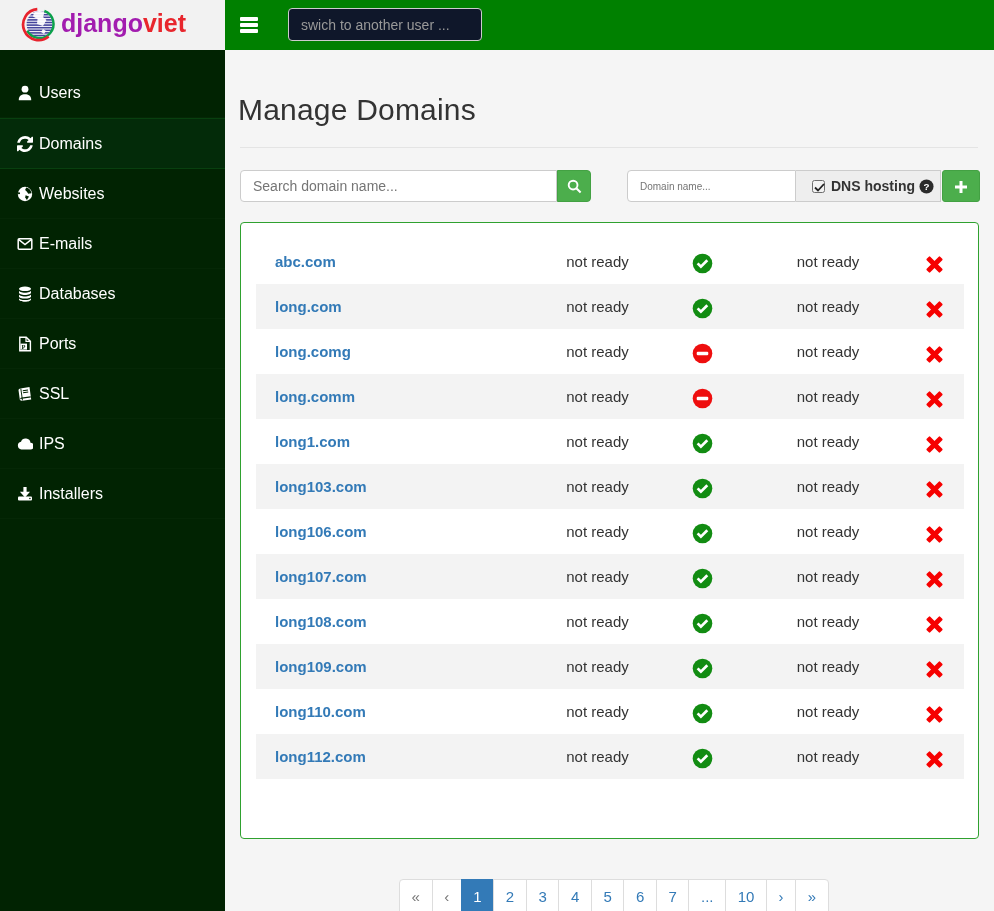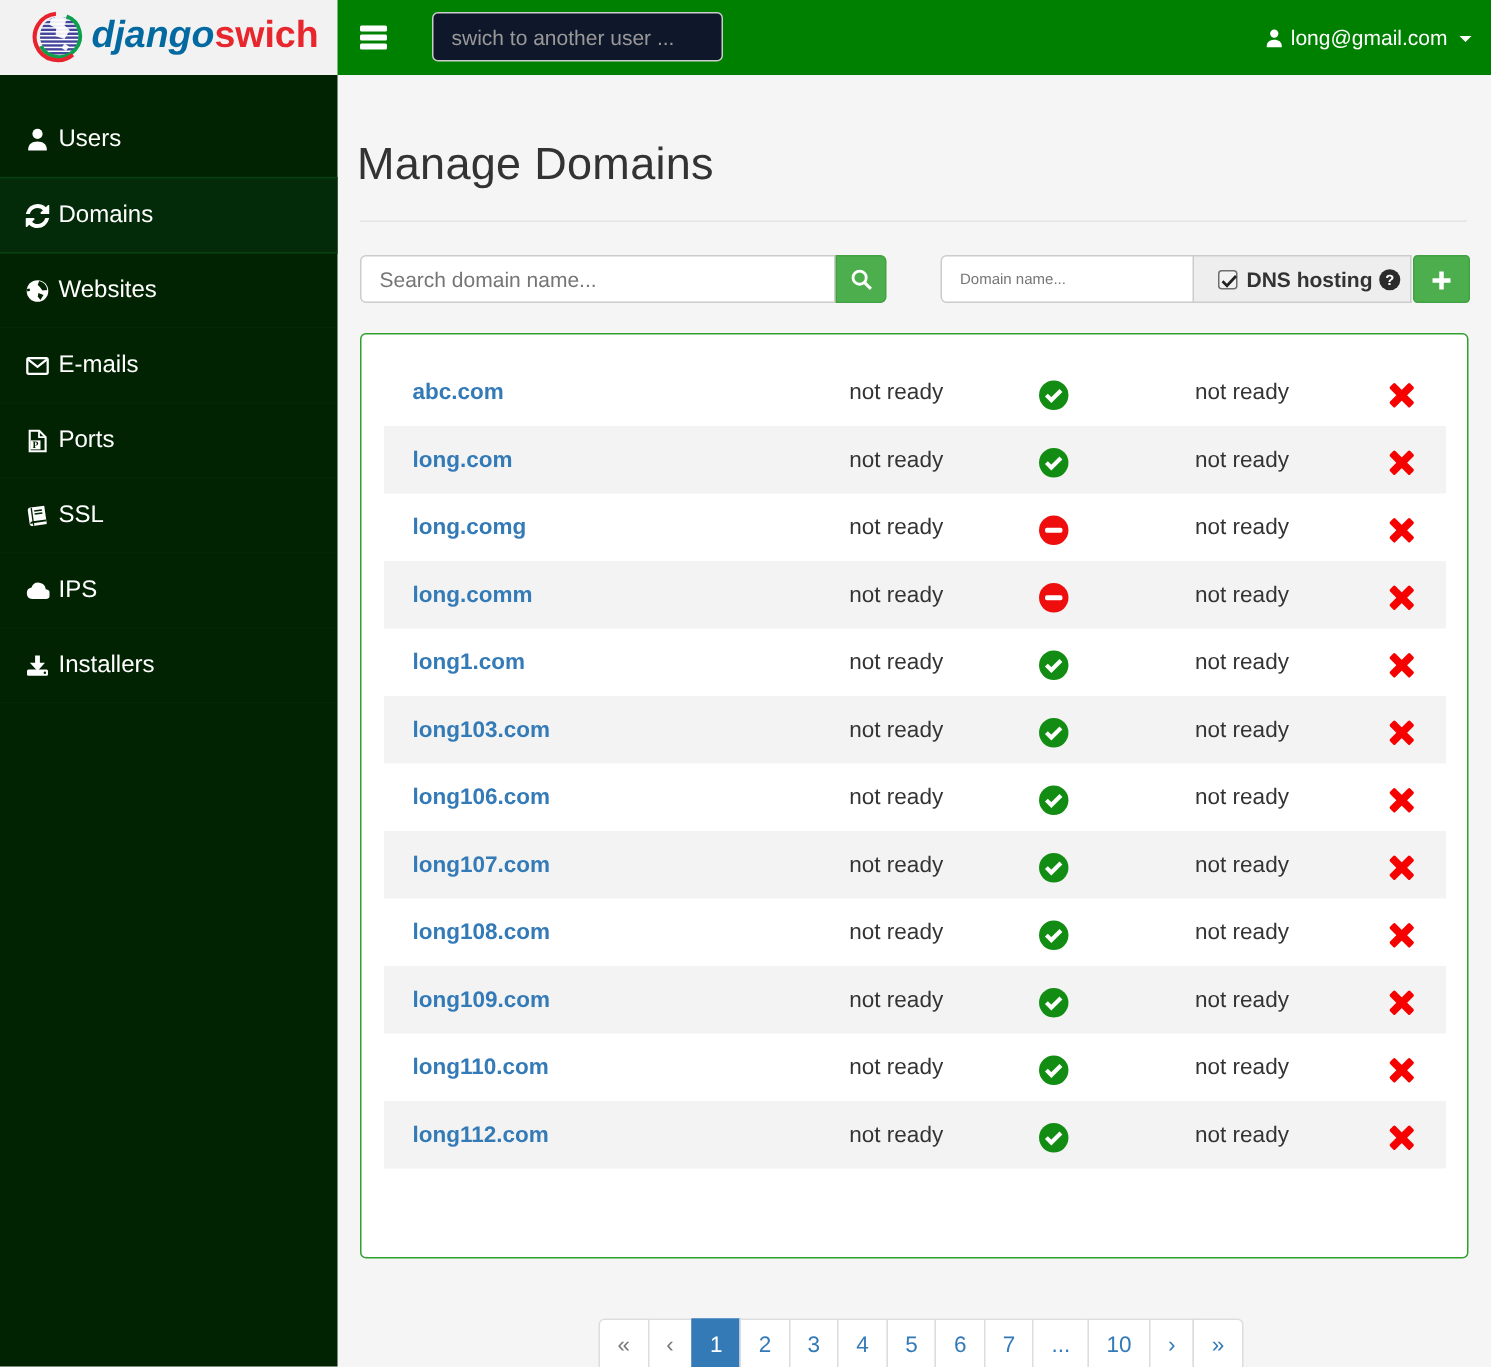--- a/index.html
+++ b/index.html
@@ -1,21 +1,21 @@
 <!DOCTYPE html>
 <html><head>
 <meta charset="utf-8">
 <style>
 * { margin:0; padding:0; box-sizing:border-box; }
 html,body { width:994px; height:911px; overflow:hidden; font-family:"Liberation Sans", sans-serif; background:#f5f5f5; }
 .navbar { position:absolute; top:0; left:0; width:994px; height:50px; background:#008000; }
 .logo { position:absolute; top:0; left:0; width:225px; height:50px; background:#f2f2f2; }
 .logo svg.globe { position:absolute; left:20px; top:5px; }
 .logotext { position:absolute; left:61px; top:9px; font-size:25px; font-weight:bold; letter-spacing:0px; }
-.logotext .g { color:#0369a1;font-style:italic; }
+.logotext .g { color:#a21caf; }
 .logotext .r { color:#e8262d; }
 .burger { position:absolute; left:240px; top:17px; width:18px; }
 .burger div { height:3.5px; background:#fff; border-radius:1px; margin-bottom:2.6px; }
 .nav-search { position:absolute; left:288px; top:8px; width:194px; height:33px; border:1px solid #ccc; border-radius:4px; background:#0f172a; font-size:14px; padding-left:12px; color:#999; font-family:"Liberation Sans", sans-serif; }
 .nav-search::placeholder { color:#999; }
 .nav-user { position:absolute; right:13px; top:0; height:50px; line-height:50px; color:#fff; font-size:14px; }
 .nav-user svg { vertical-align:-2px; margin-right:5px; }
 .caret { display:inline-block; margin-left:8px; vertical-align:2px; width:0; height:0; border-left:4.5px solid transparent; border-right:4.5px solid transparent; border-top:4.5px solid #fff; }
 .sidebar { position:absolute; top:50px; left:0; width:225px; height:861px; background:#012302; padding-top:18px; }
 .mi { position:relative; height:50px; line-height:50px; color:#fff; font-size:16px; padding-left:39px; border-bottom:1px solid rgba(255,255,255,0.02); }
@@ -68,20 +68,26 @@
         <circle cx="8" cy="8" r="7.2" fill="#fff"></circle>
         <path d="M9.2 1.4a7.2 7.2 0 0 1 5.3 5.9l-3.2.4-1.6-2.2-1.6-1.6z" fill="#012302"></path>
         <path d="M8.6 9.3l3.4 1.3-2.1 3.4-1.7-2.4z" fill="#012302"></path>
         <path d="M.9 6.6l1.8-.3.4 1.6-1.9.4z" fill="#012302"></path>
       </svg>Websites</div>
   <div class="mi"><svg width="16" height="16" viewBox="0 0 16 16">
         <rect x="1.2" y="2.8" width="13.6" height="10.4" rx="1" fill="none" stroke="#fff" stroke-width="1.5"></rect>
         <path d="M1.5 3.4 8 8.6l6.5-5.2" fill="none" stroke="#fff" stroke-width="1.5"></path>
       </svg>E-mails</div>
   <div class="mi"><svg width="16" height="16" viewBox="0 0 16 16">
+        <ellipse cx="8" cy="2.8" rx="6" ry="2.3" fill="#fff"></ellipse>
+        <path d="M2 4.5c0 1.2 2.7 2.2 6 2.2s6-1 6-2.2v2.2c0 1.2-2.7 2.2-6 2.2s-6-1-6-2.2z" fill="#fff"></path>
+        <path d="M2 8.2c0 1.2 2.7 2.2 6 2.2s6-1 6-2.2v2.2c0 1.2-2.7 2.2-6 2.2s-6-1-6-2.2z" fill="#fff"></path>
+        <path d="M2 11.9c0 1.2 2.7 2.2 6 2.2s6-1 6-2.2v1.6c0 1.2-2.7 2.3-6 2.3s-6-1.1-6-2.3z" fill="#fff"></path>
+      </svg>Databases</div>
+  <div class="mi"><svg width="16" height="16" viewBox="0 0 16 16">
         <path d="M2.8 1.2h6.4l4.2 4.2v9.4H2.8z" fill="none" stroke="#fff" stroke-width="1.4"></path>
         <path d="M9 1.4v4h4" fill="none" stroke="#fff" stroke-width="1.2"></path>
         <rect x="3.4" y="7.6" width="6.6" height="6" fill="#fff"></rect>
         <text x="4.6" y="12.9" font-size="6.5" font-weight="bold" fill="#012302" font-family="Liberation Serif">P</text>
       </svg>Ports</div>
   <div class="mi"><svg width="16" height="16" viewBox="0 0 16 16">
         <g transform="rotate(-8 8 8)">
           <path d="M4.2 1.8h9.2v12.4H4.2c-1.3 0-2.1-.8-2.1-1.5V3.4c0-.9.9-1.6 2.1-1.6z" fill="#fff"></path>
           <path d="M4.6 2v12" stroke="#012302" stroke-width="0.9" fill="none"></path>
           <path d="M6.3 4.4h5.2M6.3 6.4h5.2" stroke="#012302" stroke-width="1" fill="none"></path>
@@ -97,24 +103,20 @@
         <circle cx="12.9" cy="12.45" r="0.8" fill="#012302"></circle>
       </svg>Installers</div>
 </div>
 <div class="navbar">
   <div class="burger">
       <div></div>
       <div></div>
       <div></div>
     </div>
   <input class="nav-search" placeholder="swich to another user ..." style="">
-  <div class="nav-user"><svg width="13" height="13" viewBox="0 0 16 16">
-        <circle cx="8" cy="4.2" r="3.4" fill="#fff"></circle>
-        <path d="M1.8 14.5c0-3.4 2.8-5.2 6.2-5.2s6.2 1.8 6.2 5.2v0.8H1.8z" fill="#fff"></path>
-      </svg>long@gmail.com<span class="caret"></span></div>
   <div class="logo">
     <svg class="globe" width="38" height="40" viewBox="0 0 38 40">
       <defs>
           <clipPath id="gc">
             <circle cx="19.6" cy="19.1" r="13"></circle>
           </clipPath>
         </defs>
       <g clip-path="url(#gc)">
         <rect x="6" y="5" width="28" height="28" fill="#fff"></rect>
         <g fill="#44449c">
@@ -128,21 +130,21 @@
             <rect x="6" y="24.5" width="28" height="1.6"></rect>
           <rect x="6" y="27.1" width="28" height="1.6"></rect>
             <rect x="6" y="29.7" width="28" height="1.6"></rect>
         </g>
         <path d="M14 7.5c3.5-2 8-1.8 10.5 0l-1.5 4.5 3.5 3-3.5 6-6-2 0.5-5-4.5-2.5z" fill="#fff" opacity="0.92"></path>
         <path d="M23 24l3 2-2 3-3-2z" fill="#fff" opacity="0.92"></path>
       </g>
       <path d="M24.4 5.9 A14 14 0 1 1 7.2 25.7" fill="none" stroke="#0ba14b" stroke-width="2.5"></path>
       <path d="M17.3 4.2 A15.5 15.5 0 1 0 28.6 31.5" fill="none" stroke="#e8232d" stroke-width="2.7"></path>
     </svg>
-    <div class="logotext"><span class="g">django</span><span class="r">swich</span></div>
+    <div class="logotext"><span class="g">django</span><span class="r">viet</span></div>
   </div>
 </div>
 <div class="content">
   <h1 class="pageh">Manage Domains</h1>
   <div class="hr"></div>
   <input class="srch-in" placeholder="Search domain name..." style="">
   <div class="srch-btn"><svg width="15" height="15" viewBox="0 0 16 16">
         <circle cx="6.5" cy="6.5" r="4.7" fill="none" stroke="#fff" stroke-width="2"></circle>
         <path d="M10.2 10.2 14.5 14.5" stroke="#fff" stroke-width="2.2"></path>
       </svg></div>

